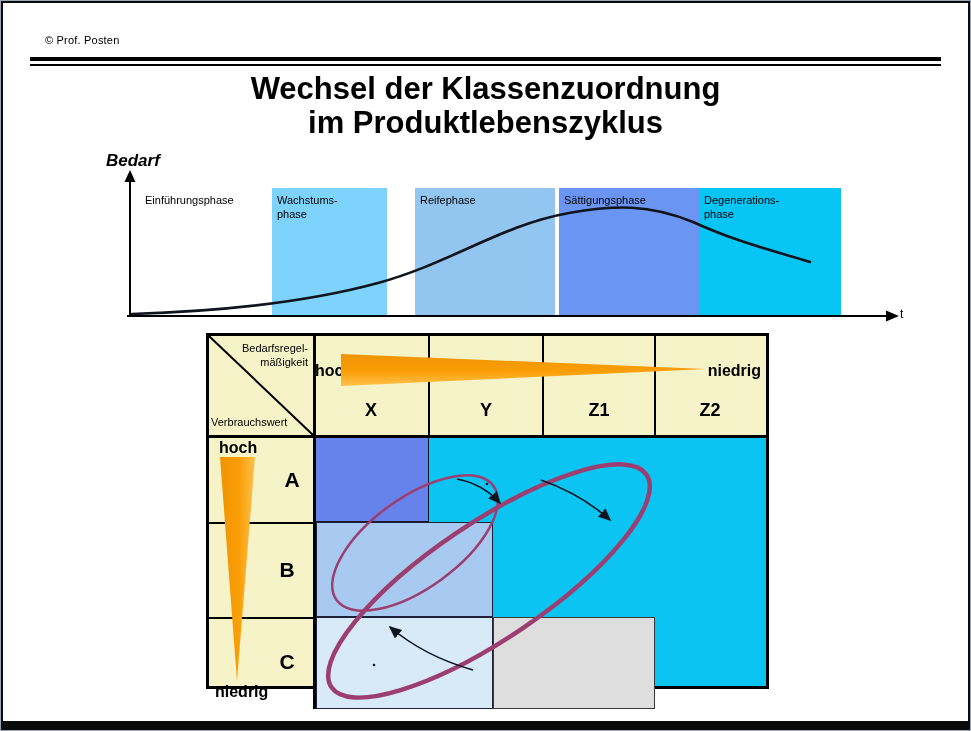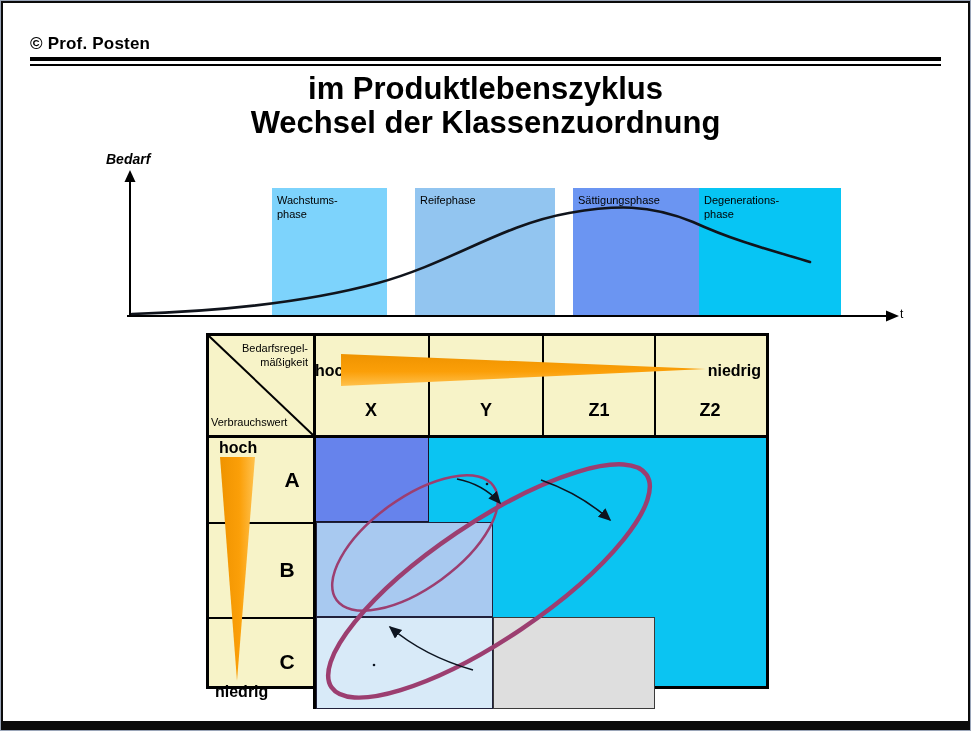--- a/index.html
+++ b/index.html
@@ -1,37 +1,37 @@
 <!DOCTYPE html>
 <html><head>
 <meta charset="utf-8">
 <style>
   html,body{margin:0;padding:0;background:#9aa5b8;}
   .frame{position:relative;width:971px;height:731px;overflow:hidden;background:#9aa5b8;
          font-family:"Liberation Sans", sans-serif;color:#000;}
   .slide{position:absolute;left:1px;top:1px;right:1px;bottom:1px;background:#fff;
          border:2px solid #0b0b0b;border-bottom-width:9px;box-sizing:border-box;}
   
-  .copyright{position:absolute;left:27px;top:31px;font-size:17px;font-weight:bold;letter-spacing:.2px;}
+  .copyright{position:absolute;left:42px;top:31px;font-size:11px;font-weight:normal;letter-spacing:.2px;}
   .rule{position:absolute;left:27px;width:911px;background:#000;}
   .rule-thick{top:54px;height:4px;}
   .rule-thin{top:61px;height:2px;}
   
   .title{position:absolute;left:0;top:69px;width:100%;text-align:center;
          font-size:31px;font-weight:bold;line-height:34px;}
   
-  .bedarf{position:absolute;left:103px;top:148px;font-size:14px;font-weight:bold;font-style:italic;}
+  .bedarf{position:absolute;left:103px;top:148px;font-size:17px;font-weight:bold;font-style:italic;}
   .tlabel{position:absolute;left:897px;top:304px;font-size:12px;}
   .band{position:absolute;top:185px;height:128px;box-sizing:border-box;}
   .band span{display:block;font-size:11px;line-height:14px;padding-left:5px;}
   .band span:first-child{padding-top:5px;}
   .b1{left:137px;width:131px;background:#ffffff;}
   .b2{left:269px;width:115px;background:#7dd3fc;}
   .b3{left:412px;width:140px;background:#92c5f0;}
-  .b4{left:570px;width:140px;background:#6b95f2;}
+  .b4{left:556px;width:140px;background:#6b95f2;}
   .b5{left:696px;width:142px;background:#07c5f4;}
   .chart-svg{position:absolute;left:0;top:140px;width:971px;height:200px;pointer-events:none;}
   
   .matrix{position:absolute;left:203px;top:330px;width:563px;height:356px;
           border:3px solid #000;box-sizing:border-box;background:#f7f3c8;}
   .matrix .abs{position:absolute;}
   .gridline{position:absolute;background:#000;}
   .gl-col-sep{left:104px;top:0;width:3px;height:373px;}
   .gl-head-sep{left:0;top:99px;width:557px;height:3px;}
   .gl-h1{left:219px;top:0;width:2px;height:99px;}
@@ -62,26 +62,30 @@
 <body>
 
 <div class="frame">
   <div class="slide">
 
     <div class="copyright">© Prof. Posten</div>
     <div class="rule rule-thick"></div>
     <div class="rule rule-thin"></div>
 
     <div class="title">
+      <div>Wechsel der Klassenzuordnung</div>
       <div>im Produktlebenszyklus</div>
-      <div>Wechsel der Klassenzuordnung</div>
     </div>
 
     <div class="bedarf">Bedarf</div>
 
+    <div class="band b1">
+      <span>Einführungsphase</span>
+      <span></span>
+    </div>
     <div class="band b2">
       <span>Wachstums-</span>
       <span>phase</span>
     </div>
     <div class="band b3">
       <span>Reifephase</span>
       <span></span>
     </div>
     <div class="band b4">
       <span>Sättigungsphase</span>

